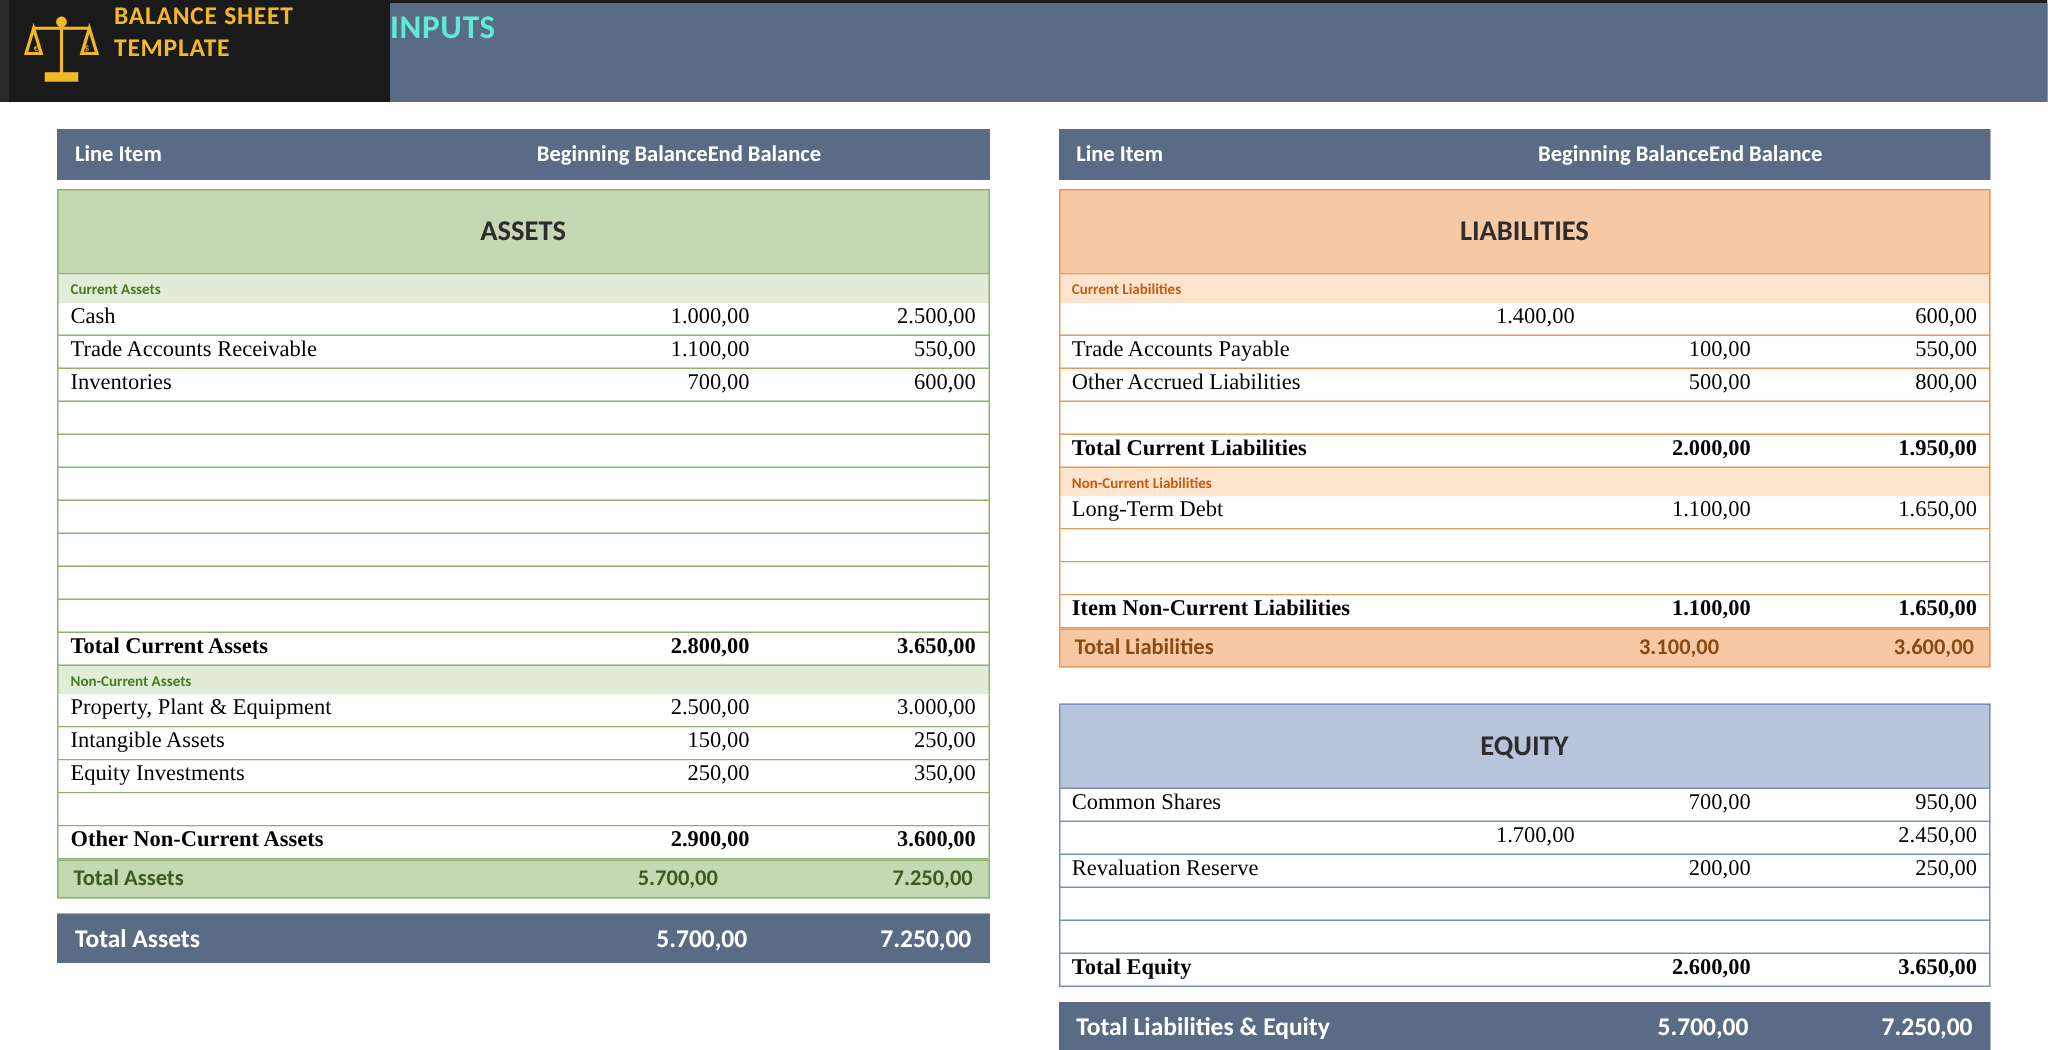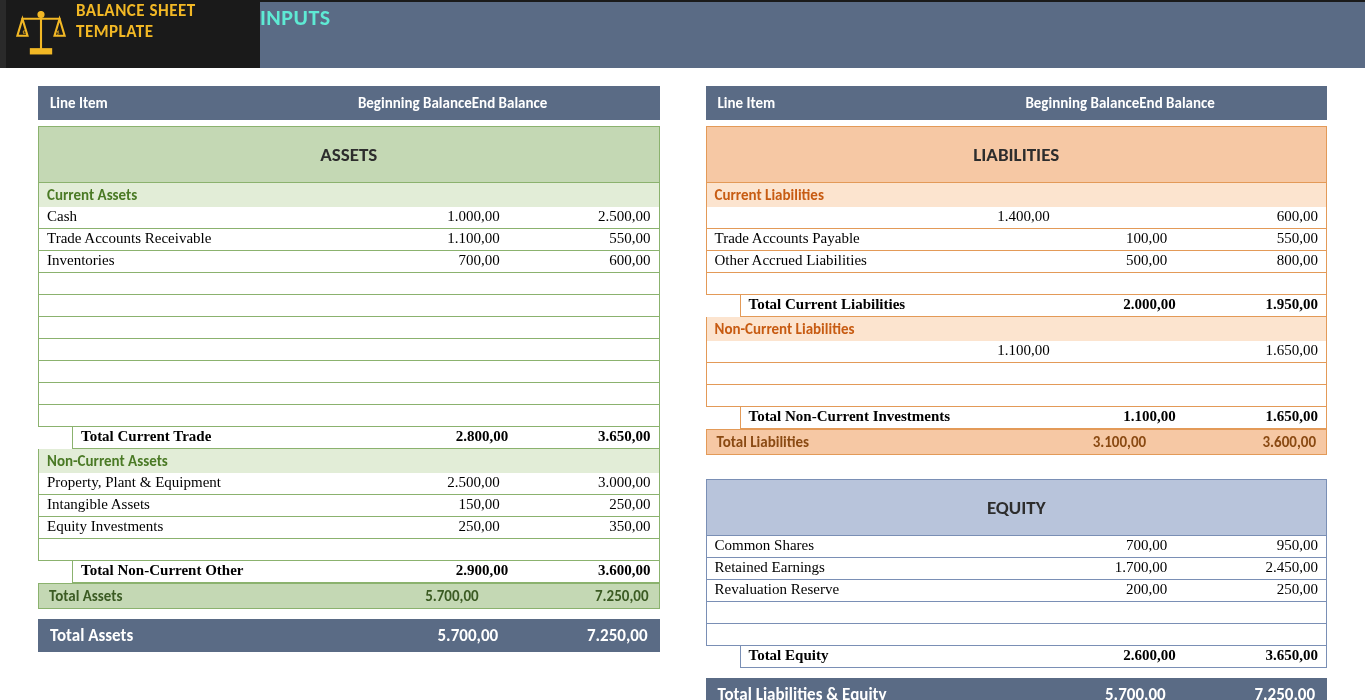--- a/index.html
+++ b/index.html
@@ -93,21 +93,21 @@
     font-weight: bold;
     padding: 16px 0;
     border: 1px solid;
   }
   .section-title.green { background: #c4d8b4; border-color: #8bb26e; color: #2d2d2d; }
   .section-title.orange { background: #f6c8a4; border-color: #e39a58; color: #2d2d2d; }
   .section-title.blue { background: #b8c4db; border-color: #7a8fb5; color: #2d2d2d; margin-top: 24px; }
   
   .subhead {
     font-weight: bold;
-    font-size: 15px;
+    font-size: 10px;
     padding: 3px 8px;
     border-left: 1px solid;
     border-right: 1px solid;
   }
   .subhead.green { background: #e2edd7; color: #4a7a25; border-color: #8bb26e; }
   .subhead.orange { background: #fce4cf; color: #c75b12; border-color: #e39a58; }
   
   .row {
     display: flex;
     padding: 1px 8px;
@@ -118,21 +118,21 @@
     min-height: 22px;
     background: #fff;
     font-family: Liberation Serif, serif;
   }
   .row.green { border-color: #8bb26e; }
   .row.orange { border-color: #e39a58; }
   .row.blue { border-color: #7a8fb5; }
   .row .c1 { flex: 1.4; }
   .row .c2 { flex: 1; text-align: right; }
   .row .c3 { flex: 0.8; text-align: right; }
-  .row.bold { font-weight: bold; margin-left: 34px; }
+  .row.bold { font-weight: bold; }
   
   .section-total {
     display: flex;
     padding: 3px 10px;
     font-weight: bold;
     font-size: 15px;
     gap: 40px;
   }
   .section-total.green { background: #c4d8b4; color: #3b5b23; border: 1px solid #8bb26e; }
   .section-total.orange { background: #f6c8a4; color: #8a4a13; border: 1px solid #e39a58; }
@@ -212,21 +212,21 @@
         </div>
       </div>
     <div class="row green"></div>
       <div class="row green"></div>
       <div class="row green"></div>
     <div class="row green"></div>
       <div class="row green"></div>
       <div class="row green"></div>
     <div class="row green"></div>
     <div class="row green bold">
-      <div class="c1">Total Current Trade</div>
+      <div class="c1">Total Current Assets</div>
       <div class="c2">2.800,00</div>
       <div class="c3">3.650,00</div>
     </div>
     <div class="subhead green">Non-Current Assets</div>
     <div id="assets-noncurrent-rows">
         <div class="row green">
           <div class="c1">Property, Plant &amp; Equipment</div>
           <div class="c2">2.500,00</div>
           <div class="c3">3.000,00</div>
         </div>
@@ -236,21 +236,21 @@
           <div class="c3">250,00</div>
         </div>
         <div class="row green">
           <div class="c1">Equity Investments</div>
           <div class="c2">250,00</div>
           <div class="c3">350,00</div>
         </div>
       </div>
     <div class="row green"></div>
     <div class="row green bold">
-      <div class="c1">Total Non-Current Other</div>
+      <div class="c1">Other Non-Current Assets</div>
       <div class="c2">2.900,00</div>
       <div class="c3">3.600,00</div>
     </div>
     <div class="section-total green">
       <div class="c1">Total Assets</div>
       <div class="c2">5.700,00</div>
       <div class="c3">7.250,00</div>
     </div>
     <div class="grand">
       <div class="c1">Total Assets</div>
@@ -286,45 +286,45 @@
       </div>
     <div class="row orange"></div>
     <div class="row orange bold">
       <div class="c1">Total Current Liabilities</div>
       <div class="c2">2.000,00</div>
       <div class="c3">1.950,00</div>
     </div>
     <div class="subhead orange">Non-Current Liabilities</div>
     <div id="liab-noncurrent-rows">
         <div class="row orange">
+          <div class="c1">Long-Term Debt</div>
           <div class="c2">1.100,00</div>
           <div class="c3">1.650,00</div>
         </div>
       </div>
     <div class="row orange"></div>
       <div class="row orange"></div>
     <div class="row orange bold">
-      <div class="c1">Total Non-Current Investments</div>
+      <div class="c1">Item Non-Current Liabilities</div>
       <div class="c2">1.100,00</div>
       <div class="c3">1.650,00</div>
     </div>
     <div class="section-total orange">
       <div class="c1">Total Liabilities</div>
       <div class="c2">3.100,00</div>
       <div class="c3">3.600,00</div>
     </div>
     <div class="section-title blue">EQUITY</div>
     <div id="equity-rows">
         <div class="row blue">
           <div class="c1">Common Shares</div>
           <div class="c2">700,00</div>
           <div class="c3">950,00</div>
         </div>
         <div class="row blue">
-          <div class="c1">Retained Earnings</div>
           <div class="c2">1.700,00</div>
           <div class="c3">2.450,00</div>
         </div>
         <div class="row blue">
           <div class="c1">Revaluation Reserve</div>
           <div class="c2">200,00</div>
           <div class="c3">250,00</div>
         </div>
       </div>
     <div class="row blue"></div>

